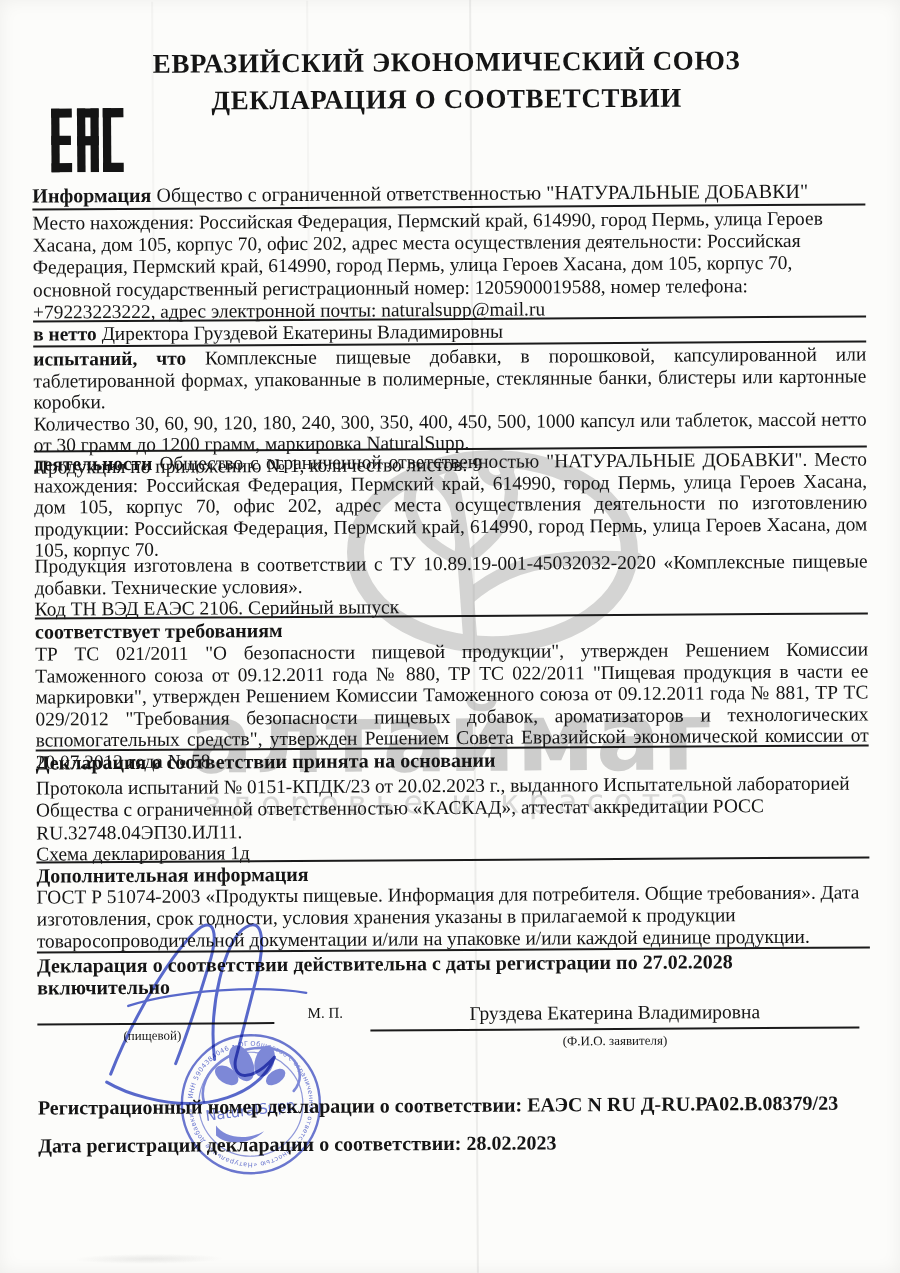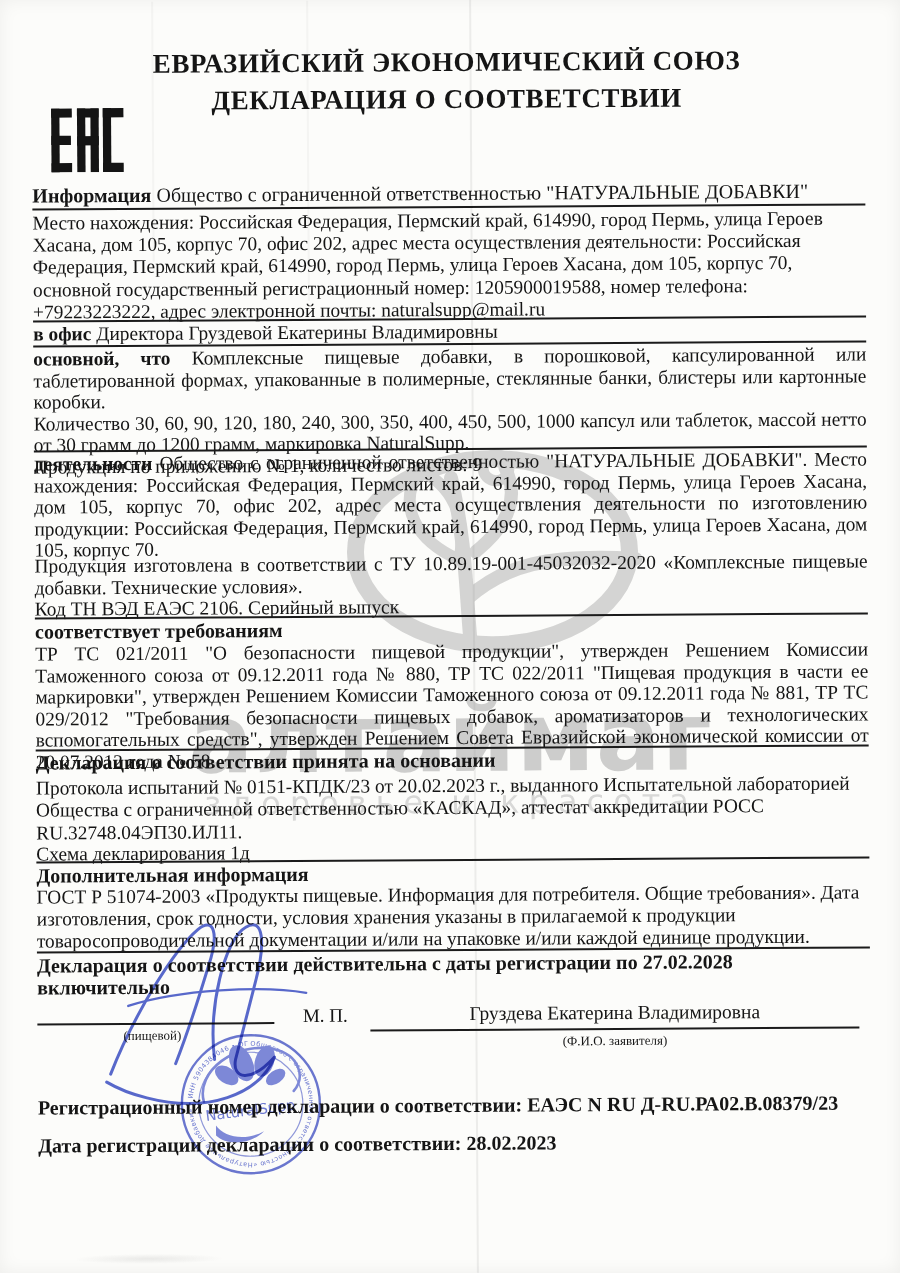--- a/index.html
+++ b/index.html
@@ -81,28 +81,28 @@
     <div class="row" style="top:182px;font-size:20px;">
       <b>Информация</b>
       <span>Общество с ограниченной ответственностью "НАТУРАЛЬНЫЕ  ДОБАВКИ"</span>
     </div>
     <div class="hr" style="top:206px"></div>
 
     <div class="row" style="top:210px">Место нахождения: Российская Федерация, Пермский край, 614990, город Пермь, улица Героев Хасана, дом 105, корпус 70, офис 202, адрес места осуществления деятельности: Российская Федерация, Пермский край, 614990, город Пермь, улица Героев Хасана, дом 105, корпус 70, основной государственный регистрационный номер: 1205900019588, номер телефона: +79223223222, адрес электронной почты: naturalsupp@mail.ru</div>
     <div class="hr thin" style="top:318px"></div>
 
     <div class="row" style="top:321px">
-      <b>в офис</b>
+      <b>в нетто</b>
       <span>Директора Груздевой Екатерины Владимировны</span>
     </div>
     <div class="hr thin" style="top:343px"></div>
 
     <div class="row just lh215" style="top:346px">
       <span>
-        <b>основной, что</b>
+        <b>испытаний, что</b>
         <span>Комплексные пищевые добавки, в порошковой, капсулированной или таблетированной формах, упакованные в полимерные, стеклянные банки, блистеры или картонные коробки.</span>
       </span>
       <div>Количество 30, 60, 90, 120, 180, 240, 300, 350, 400, 450, 500, 1000 капсул или таблеток, массой нетто от 30 грамм до 1200 грамм, маркировка NaturalSupp.</div>
       <div>Продукция по приложению № 1, количество листов: 9</div>
     </div>
     <div class="hr" style="top:448px"></div>
 
     <div class="row just lh216" style="top:451px">
       <b>деятельности</b>
       <span>Общество с ограниченной ответственностью "НАТУРАЛЬНЫЕ ДОБАВКИ". Место нахождения: Российская Федерация, Пермский край, 614990, город Пермь, улица Героев Хасана, дом 105, корпус 70, офис 202, адрес места осуществления деятельности по изготовлению продукции: Российская Федерация, Пермский край, 614990, город Пермь, улица Героев Хасана, дом 105, корпус 70.</span>
@@ -122,21 +122,21 @@
     <div class="hr" style="top:859px"></div>
 
     <div class="row bold" style="top:862px">Дополнительная информация</div>
     <div class="row lh22" style="top:884px">ГОСТ Р 51074-2003 «Продукты  пищевые. Информация для потребителя. Общие требования». Дата изготовления, срок годности, условия хранения указаны  в прилагаемой к продукции товаросопроводительной документации и/или на упаковке и/или каждой единице продукции.</div>
     <div class="hr" style="top:949px"></div>
 
     <div class="row bold" style="top:952px">Декларация о соответствии  действительна с даты регистрации по 27.02.2028 включительно</div>
 
     <div class="sig-line" style="left:35px;top:1021px;width:237px;"></div>
     <div class="caption" style="left:95px;top:1026px;width:110px;">(пищевой)</div>
-    <div class="caption" style="left:288px;top:1004px;width:70px;font-size:19px;">М. П.</div>
+    <div class="caption" style="left:288px;top:1004px;width:70px;font-size:15px;">М. П.</div>
     <div class="caption" style="left:368px;top:1003px;width:489px;font-size:19.5px;">Груздева Екатерина Владимировна</div>
     <div class="sig-line" style="left:368px;top:1029px;width:489px;"></div>
     <div class="caption" style="left:368px;top:1034px;width:489px;">(Ф.И.О. заявителя)</div>
 
     <div class="row bold" style="top:1094px">Регистрационный номер декларации о соответствии: ЕАЭС N RU Д-RU.РА02.В.08379/23</div>
     <div class="row bold" style="top:1132px">Дата регистрации декларации о соответствии: 28.02.2023</div>
 
     <svg class="ink" width="900" height="1273" viewBox="0 0 900 1273" fill="none" opacity="0.82">
       <path d="M108,1072 C132,1012 172,948 196,928 C212,915 218,931 206,966 C193,1008 181,1042 173,1062
                M212,1058 C206,1008 222,938 244,926 C262,915 264,942 253,982 C244,1016 237,1042 233,1058

